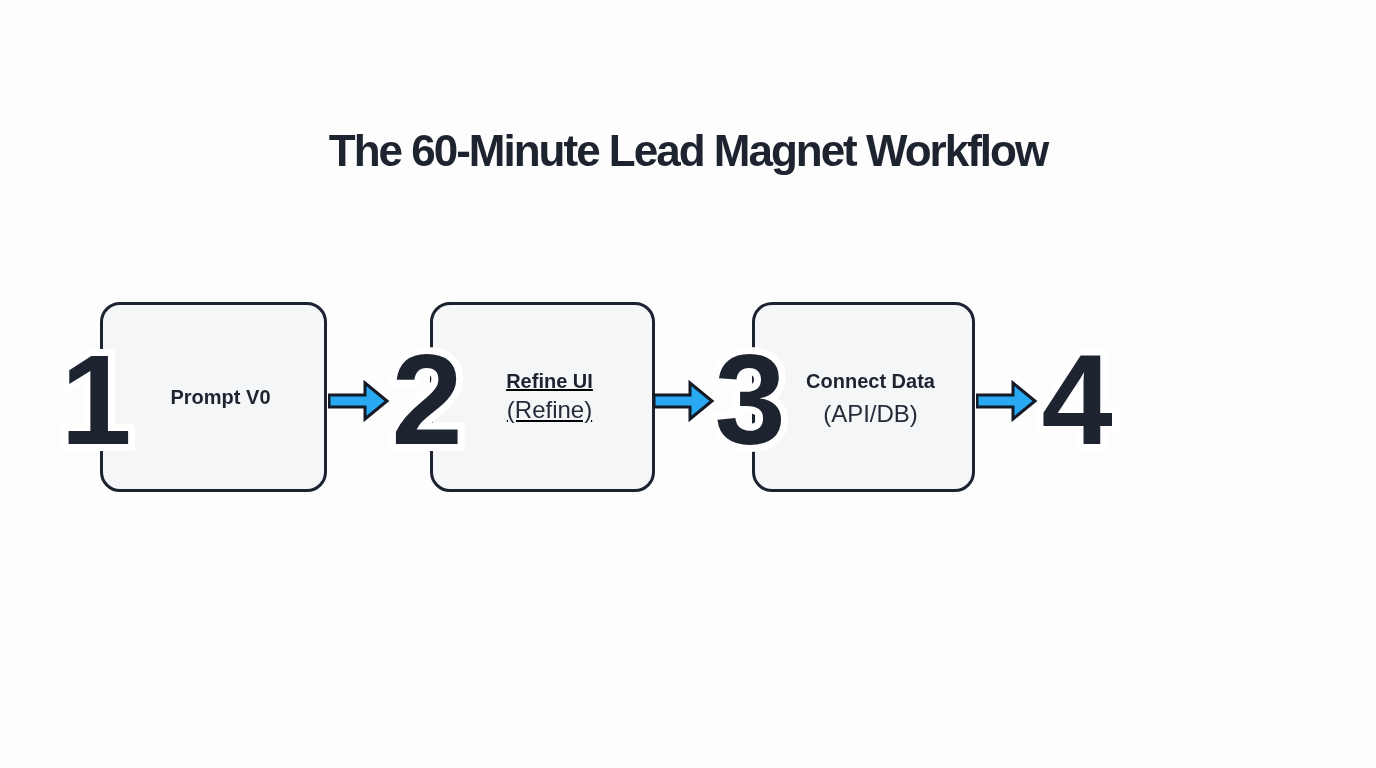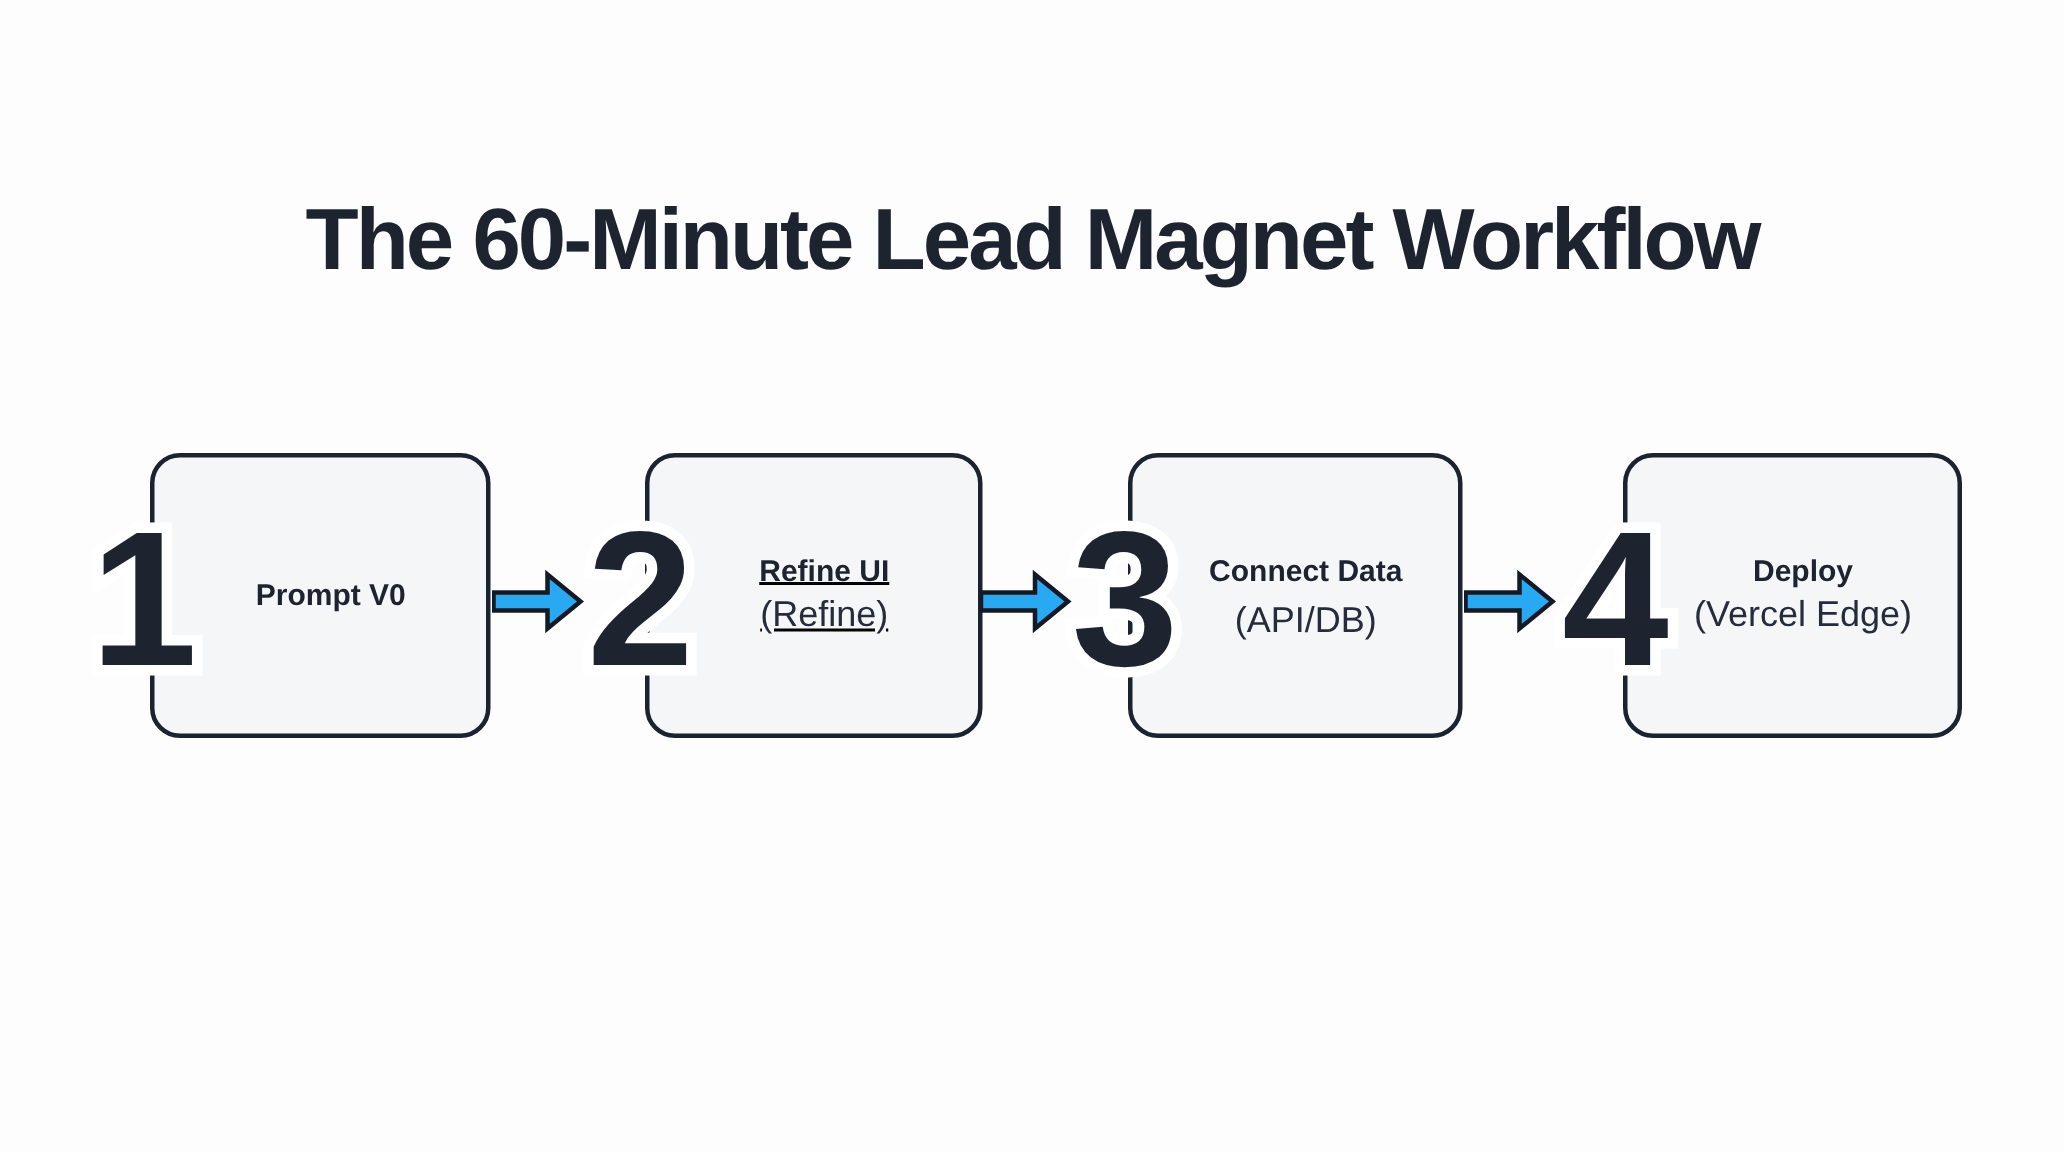--- a/index.html
+++ b/index.html
@@ -23,21 +23,21 @@
     height: 768px;
     overflow: hidden;
     background: var(--page_bg, #fdfdfe);
   }
   .page-title {
     position: absolute;
     left: 0;
     top: 126px;
     width: 1376px;
     text-align: center;
-    font-size: 58px;
+    font-size: 44px;
     font-weight: 800;
     letter-spacing: -2px;
     color: var(--ink, #1d2430);
     white-space: nowrap;
   }
   .step-box {
     position: absolute;
     top: 302px;
     height: 190px;
     background: var(--box_fill, #f4f6f7);
@@ -165,22 +165,18 @@
     <span class="step-num-halo" aria-hidden="true">3</span>
     <span class="step-num">3</span>
   </div>
 
   <div class="arrow arrow-3">
     <svg viewBox="0 0 62 44" aria-hidden="true">
       <polygon points="1,16 37,16 37,4 59,22 37,40 37,28 1,28"></polygon>
     </svg>
   </div>
 
-  <div class="step-box box-4">
-    <div class="step-title">Deploy</div>
-    <div class="step-subtitle">(Vercel Edge)</div>
-  </div>
   <div class="step-num-wrap num-4">
     <span class="step-num-halo" aria-hidden="true">4</span>
     <span class="step-num">4</span>
   </div>
 
 </div>
 
 </body></html>

